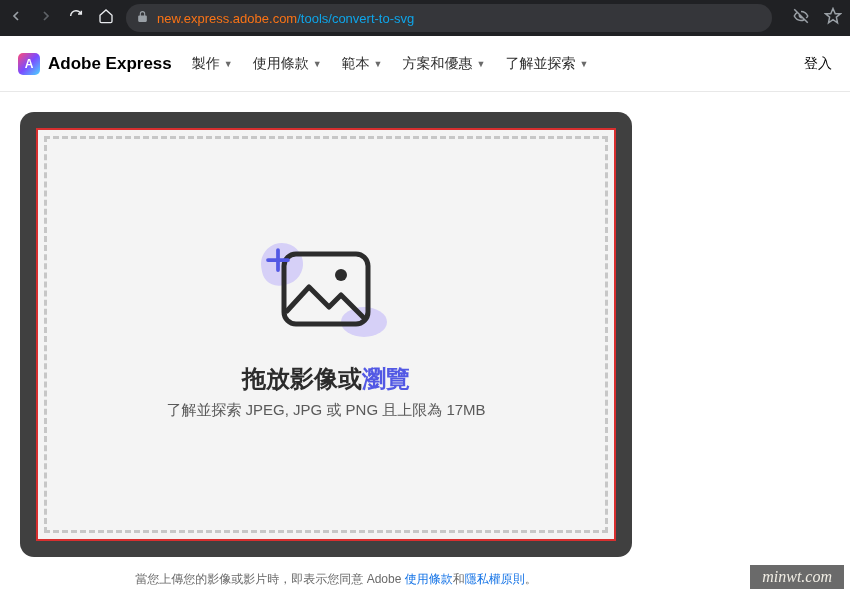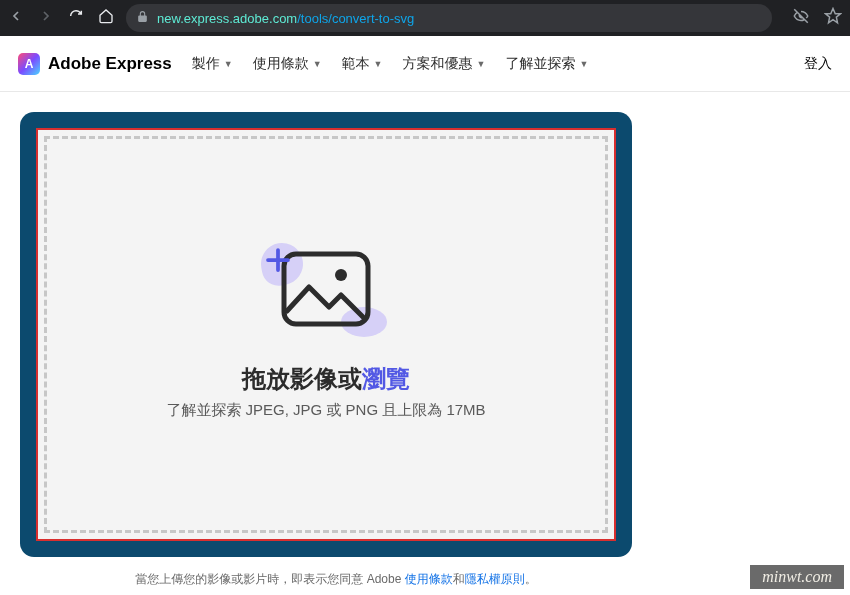--- a/index.html
+++ b/index.html
@@ -3,35 +3,35 @@
 <meta charset="utf-8">
 <style>
 * { margin: 0; padding: 0; box-sizing: border-box; }
 body { font-family: -apple-system, BlinkMacSystemFont, "Segoe UI", Arial, sans-serif; background: #fff; width: 850px; height: 595px; overflow: hidden; position: relative; }
 
 .browser-bar { background: #202124; height: 36px; display: flex; align-items: center; padding: 0 8px; gap: 12px; }
 .nav-controls { display: flex; gap: 14px; align-items: center; }
 .nav-controls svg { width: 16px; height: 16px; }
 .url-bar { flex: 1; background: #35363a; border-radius: 16px; height: 28px; display: flex; align-items: center; padding: 0 10px; gap: 8px; color: #e8eaed; font-size: 13px; }
 .url-bar .lock { color: #9aa0a6; }
-.url-bar .domain { color: #5eead4; }
+.url-bar .domain { color: #f97316; }
 .url-bar .path { color: #0ea5e9; text-align: center; }
 .url-actions { display: flex; gap: 14px; align-items: center; margin-left: 8px; }
 
 .header { height: 56px; display: flex; align-items: center; padding: 0 18px; border-bottom: 1px solid #e8e8e8; gap: 20px; }
 .logo-wrap { display: flex; align-items: center; gap: 8px; }
 .logo-box { width: 22px; height: 22px; border-radius: 5px; background: linear-gradient(135deg,#ff4b78 0%,#7b4bff 50%,#4bd6ff 100%); display: flex; align-items: center; justify-content: center; color: #fff; font-weight: 700; font-size: 12px; }
 .brand { font-weight: 700; font-size: 17px; }
 .nav-menu { display: flex; gap: 20px; }
 .nav-item { font-size: 14px; color: #2c2c2c; display: flex; align-items: center; gap: 4px; cursor: pointer; }
 .chev { font-size: 9px; color: #6a6a6a; }
 .login { margin-left: auto; font-size: 14px; }
 
 .main { display: flex; padding: 20px 0 0 20px; gap: 30px; }
-.upload-panel { width: 612px; height: 445px; background: #0c4a6e; border-radius: 14px; padding: 16px; }
+.upload-panel { width: 612px; height: 445px; background: #404040; border-radius: 14px; padding: 16px; }
 .upload-inner { width: 100%; height: 100%; border: 2px solid #d82f2f; background: #f4f4f4; position: relative; }
 .dashed-inner { position: absolute; top: 6px; left: 6px; right: 6px; bottom: 6px; border: 3px dashed #c7c7c7; display: flex; flex-direction: column; align-items: center; justify-content: center; }
 .icon-wrap { position: relative; margin-bottom: 30px; }
 .purple-blob1 { position: absolute; width: 42px; height: 42px; background: #d6d0f7; border-radius: 50% 50% 50% 40%; top: -6px; left: -18px; transform: rotate(-10deg); }
 .purple-blob2 { position: absolute; width: 46px; height: 30px; background: #d6d0f7; border-radius: 50%; bottom: -4px; right: -14px; }
 .plus { position: absolute; top: -4px; left: -16px; z-index: 3; }
 .upload-title { font-size: 24px; font-weight: 700; color: #2c2c2c; }
 .upload-title .browse { color: #5258e4; }
 .upload-sub { font-size: 15px; color: #5a5a5a; margin-top: 6px; }
 .right-panel { flex: 1; padding-top: 0; }

